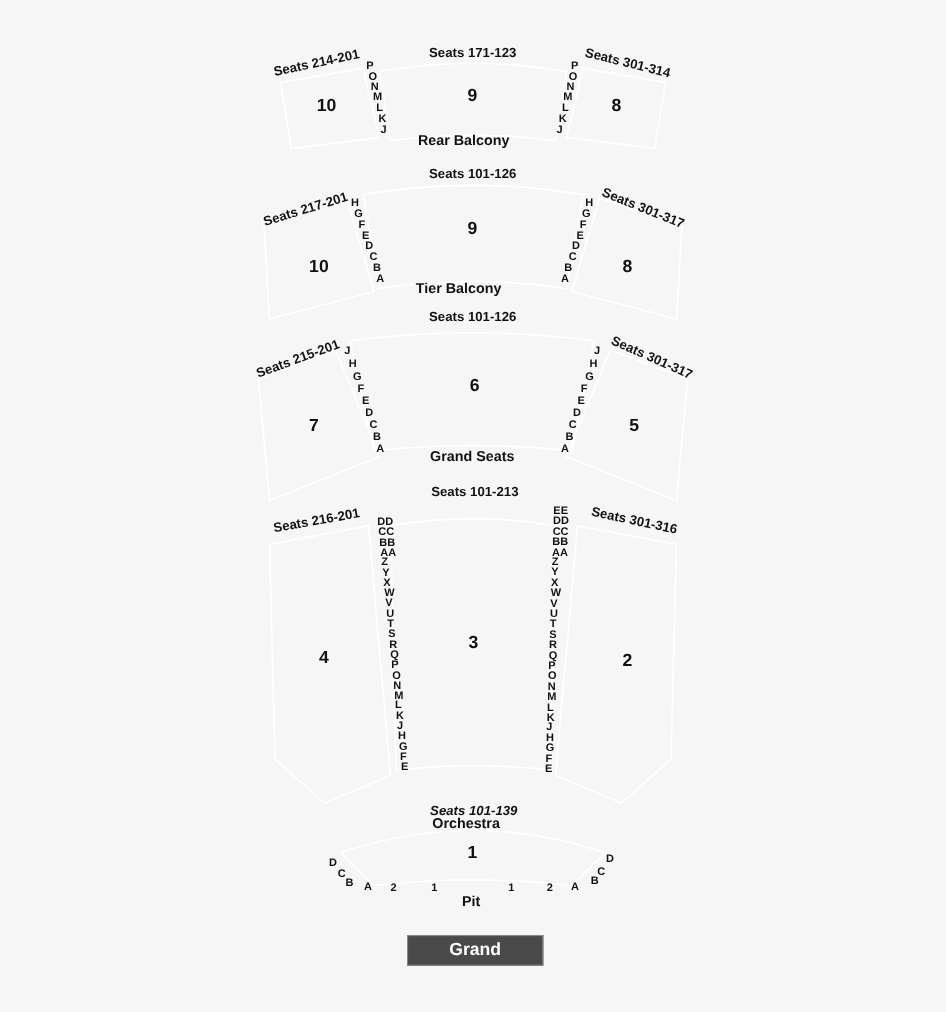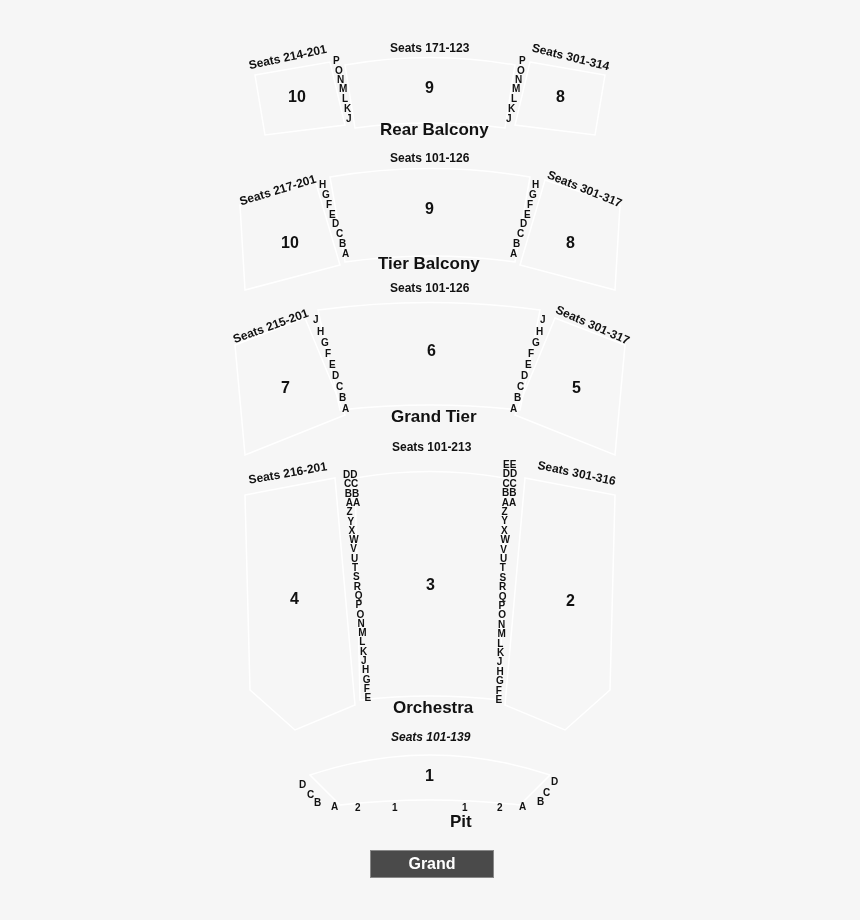--- a/index.html
+++ b/index.html
@@ -1,20 +1,20 @@
 <!DOCTYPE html>
 <html><head>
 <meta charset="utf-8">
 <style>
   html,body{margin:0;padding:0;}
   body{width:860px;height:920px;background:#f6f6f6;position:relative;overflow:hidden;font-family:"Liberation Sans",sans-serif;color:#111;}
   .t{position:absolute;white-space:nowrap;font-weight:bold;}
   .seats{font-size:12px;}
   .secnum{font-size:16px;}
-  .level{font-size:17px;text-align:right;}
+  .level{font-size:13px;text-align:right;}
   .row{position:absolute;font-size:10px;font-weight:bold;line-height:10px;}
   svg.outlines{position:absolute;left:0;top:0;}
   .stage{position:absolute;left:370px;top:850px;width:124px;height:28px;background:#4a4a4a;color:#fff;font-size:16px;font-weight:bold;display:flex;align-items:center;justify-content:center;border:1px solid #888;box-sizing:border-box;}
 </style>
 </head>
 <body>
 
 <svg class="outlines" width="860" height="920">
   <g fill="none" stroke="#ffffff" stroke-width="1.5">
 
@@ -88,21 +88,21 @@
   <div class="row" style="left:510px;top:249px;">A</div>
 </div>
 
 <div>
   <div class="t seats" style="left:390px;top:281px;">Seats 101-126</div>
   <div class="t seats" style="left:231px;top:319px;transform:rotate(-20deg);">Seats 215-201</div>
   <div class="t seats" style="left:553px;top:318px;transform:rotate(24deg);">Seats 301-317</div>
   <div class="t secnum" style="left:427px;top:342px;">6</div>
   <div class="t secnum" style="left:281px;top:379px;">7</div>
   <div class="t secnum" style="left:572px;top:379px;">5</div>
-  <div class="t level" style="left:391px;top:407px;">Grand Tier</div>
+  <div class="t level" style="left:391px;top:407px;">Grand Seats</div>
   <div class="row" style="left:313px;top:315px;">J</div>
   <div class="row" style="left:317px;top:327px;">H</div>
   <div class="row" style="left:321px;top:338px;">G</div>
   <div class="row" style="left:325px;top:349px;">F</div>
   <div class="row" style="left:329px;top:360px;">E</div>
   <div class="row" style="left:332px;top:371px;">D</div>
   <div class="row" style="left:336px;top:382px;">C</div>
   <div class="row" style="left:339px;top:393px;">B</div>
   <div class="row" style="left:342px;top:404px;">A</div>
   <div class="row" style="left:540px;top:315px;">J</div>
@@ -116,21 +116,21 @@
   <div class="row" style="left:510px;top:404px;">A</div>
 </div>
 
 <div>
   <div class="t seats" style="left:392px;top:440px;">Seats 101-213</div>
   <div class="t seats" style="left:248px;top:466px;transform:rotate(-10deg);">Seats 216-201</div>
   <div class="t seats" style="left:537px;top:466px;transform:rotate(12deg);">Seats 301-316</div>
   <div class="t secnum" style="left:426px;top:576px;">3</div>
   <div class="t secnum" style="left:290px;top:590px;">4</div>
   <div class="t secnum" style="left:566px;top:592px;">2</div>
-  <div class="t level" style="left:393px;top:698px;">Orchestra</div>
+  <div class="t level" style="left:393px;top:741px;">Orchestra</div>
   <div id="orch-left">
       <div class="row" style="left: 343px; top: 470px;">DD</div>
       <div class="row" style="left: 343.9px; top: 479.3px;">CC</div>
       <div class="row" style="left: 344.8px; top: 488.6px;">BB</div>
       <div class="row" style="left: 345.7px; top: 497.9px;">AA</div>
       <div class="row" style="left: 346.6px; top: 507.2px;">Z</div>
       <div class="row" style="left: 347.5px; top: 516.5px;">Y</div>
       <div class="row" style="left: 348.4px; top: 525.8px;">X</div>
       <div class="row" style="left: 349.3px; top: 535.1px;">W</div>
       <div class="row" style="left: 350.2px; top: 544.4px;">V</div>
@@ -177,21 +177,21 @@
       <div class="row" style="left: 496.4px; top: 666.8px;">H</div>
       <div class="row" style="left: 496.1px; top: 676.2px;">G</div>
       <div class="row" style="left: 495.8px; top: 685.6px;">F</div>
       <div class="row" style="left: 495.5px; top: 695px;">E</div>
     </div>
 </div>
 
 <div>
   <div class="t seats" style="left:391px;top:730px;font-style:italic;">Seats 101-139</div>
   <div class="t secnum" style="left:425px;top:767px;">1</div>
-  <div class="t level" style="left:420px;top:812px;margin-left:30px;">Pit</div>
+  <div class="t level" style="left:420px;top:812px;">Pit</div>
   <div class="row" style="left:299px;top:780px;">D</div>
   <div class="row" style="left:307px;top:790px;">C</div>
   <div class="row" style="left:314px;top:798px;">B</div>
   <div class="row" style="left:331px;top:802px;">A</div>
   <div class="row" style="left:355px;top:803px;">2</div>
   <div class="row" style="left:392px;top:803px;">1</div>
   <div class="row" style="left:462px;top:803px;">1</div>
   <div class="row" style="left:497px;top:803px;">2</div>
   <div class="row" style="left:519px;top:802px;">A</div>
   <div class="row" style="left:537px;top:797px;">B</div>

